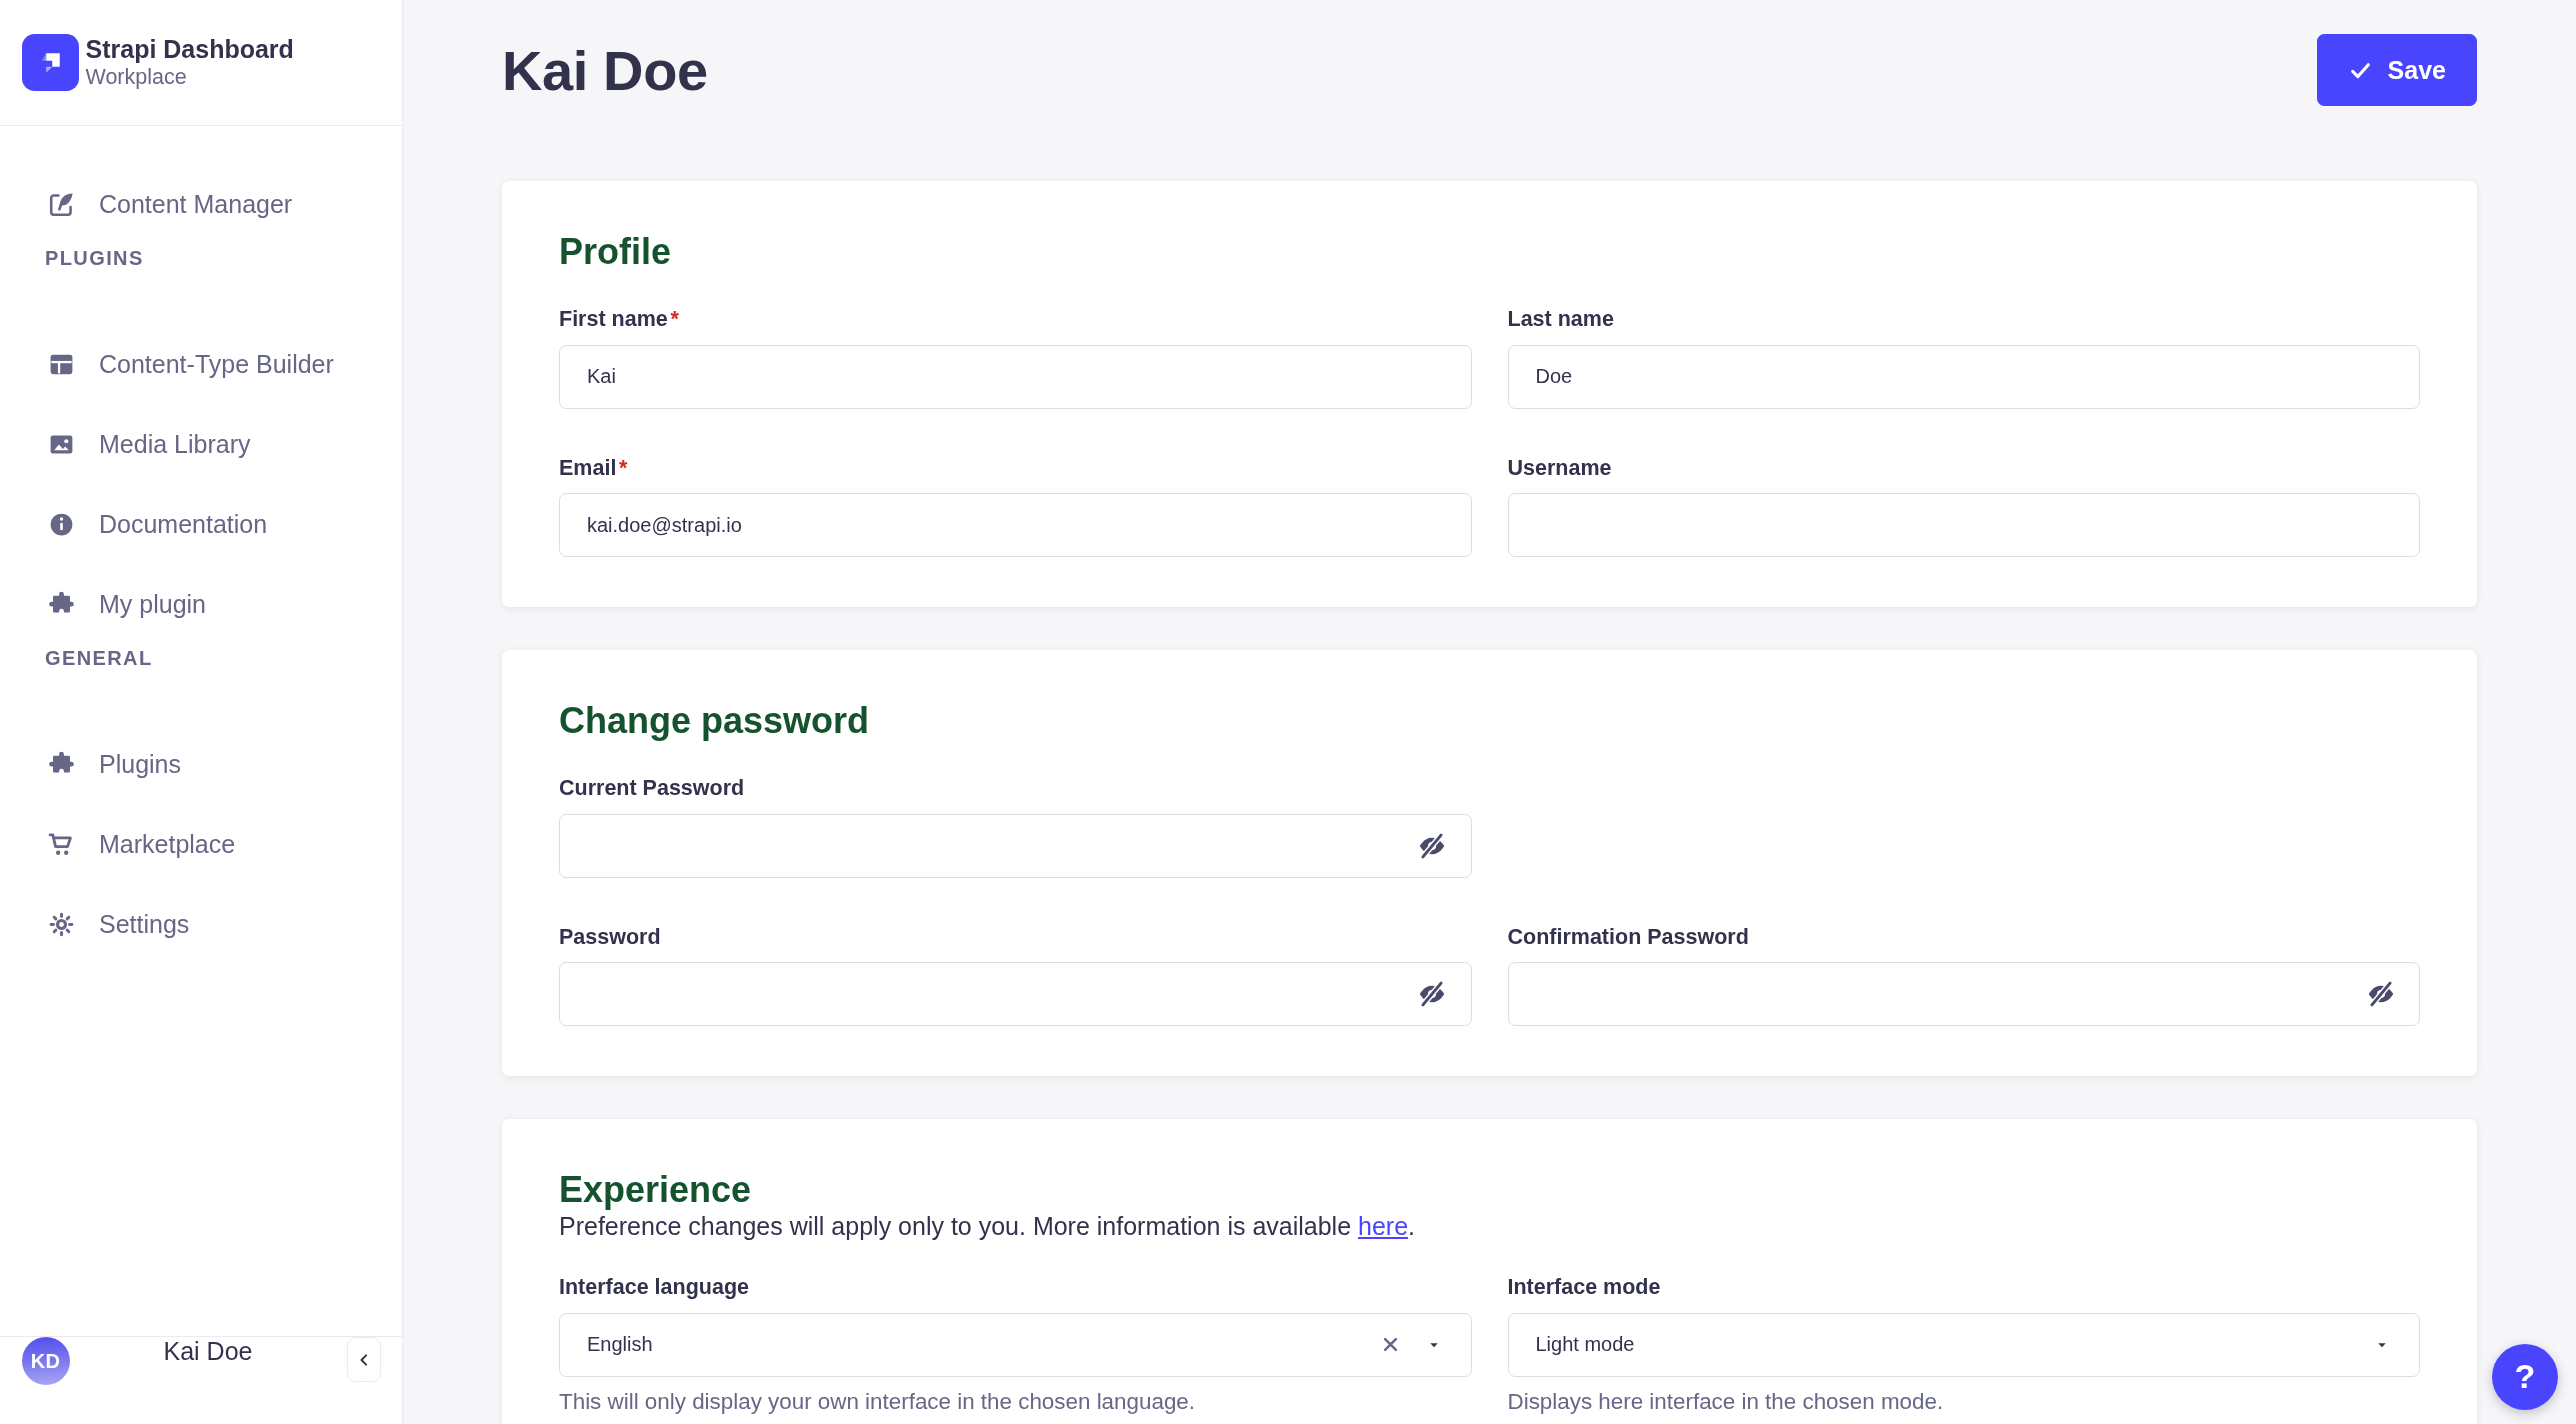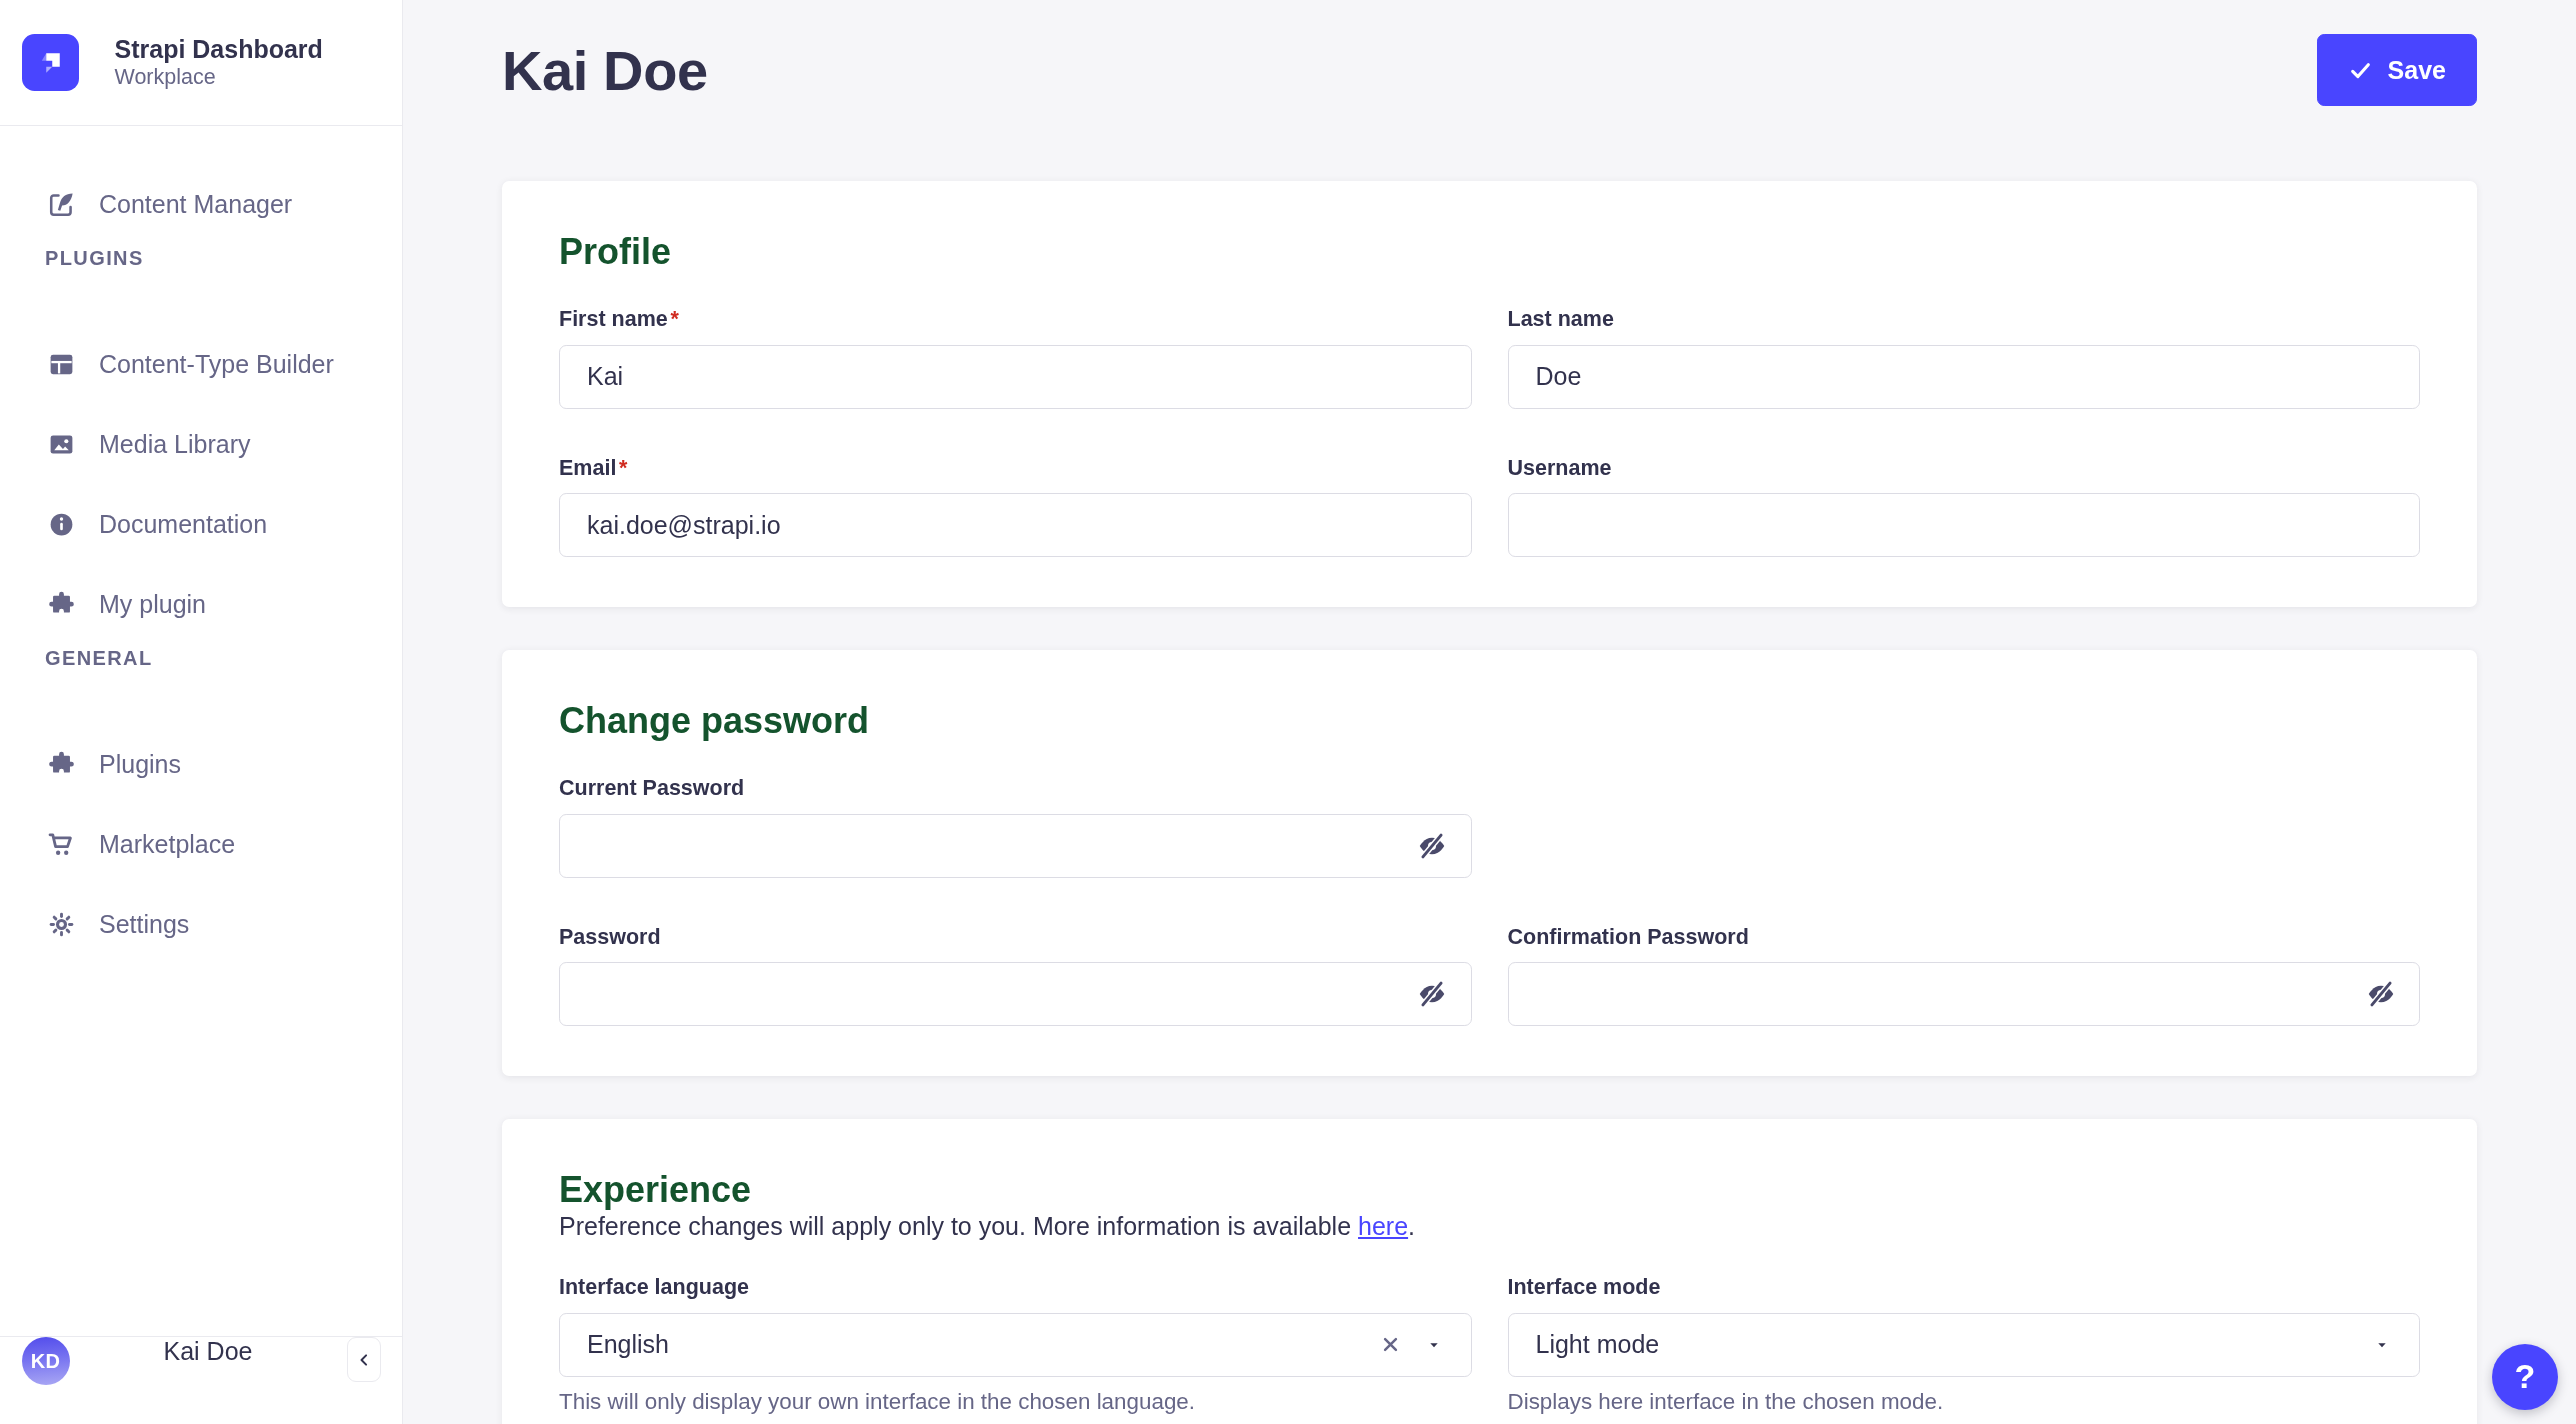--- a/index.html
+++ b/index.html
@@ -11,21 +11,21 @@
     display:flex;
   }
   
   .sidebar {
     width:403px; min-width:403px; height:1424px;
     background:#ffffff;
     border-right:0.9px solid #eaeaef;
     display:flex; flex-direction:column;
   }
   .brand {
-    display:flex; align-items:center; gap:36px;
+    display:flex; align-items:center; gap:7px;
     padding:34px 25px 34px 21.5px;
     border-bottom:0.9px solid #eaeaef;
   }
   .brand-logo {
     width:57px; height:57px; border-radius:12.5px;
     background:#4945ff;
     display:flex; align-items:center; justify-content:center;
     flex-shrink:0;
   }
   .brand-text .brand-title { font-size:25px; font-weight:700; color:#32324d; line-height:1.2; }
@@ -94,21 +94,21 @@
   }
   .field-label {
     display:block; font-size:21.5px; font-weight:600; color:#32324d;
     margin-bottom:12.5px;
   }
   .req { color:#d02b20; margin-left:2.7px; }
   .text-input, .select-box {
     width:100%; height:64px;
     border:0.9px solid #dcdce4; border-radius:7.2px;
     background:#ffffff;
-    font-size:25px; color:#32324d; font-family:inherit;
+    font-size:20px; color:#32324d; font-family:inherit;
     padding:0 27px;
   }
   .input-wrap { position:relative; }
   .input-wrap .text-input { padding-right:81px; }
   .eye-btn {
     position:absolute; right:21.5px; top:50%; transform:translateY(-50%);
     background:none; border:none; cursor:pointer;
     width:36px; height:36px; display:flex; align-items:center; justify-content:center;
   }
   .select-box {

